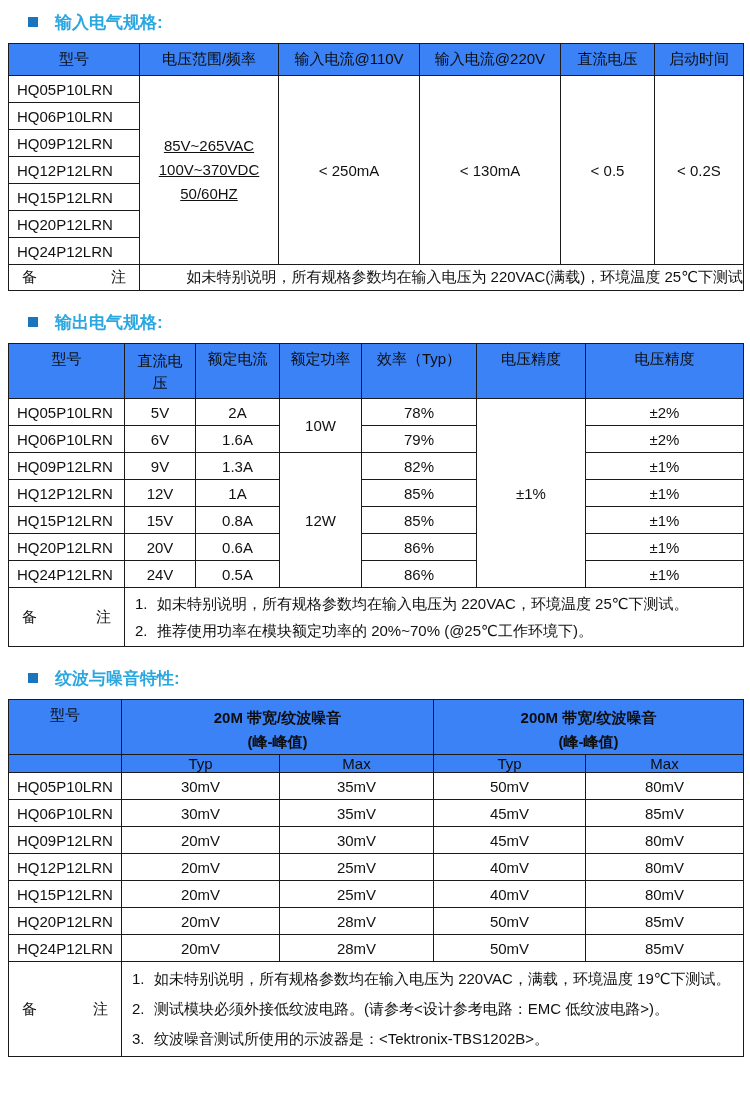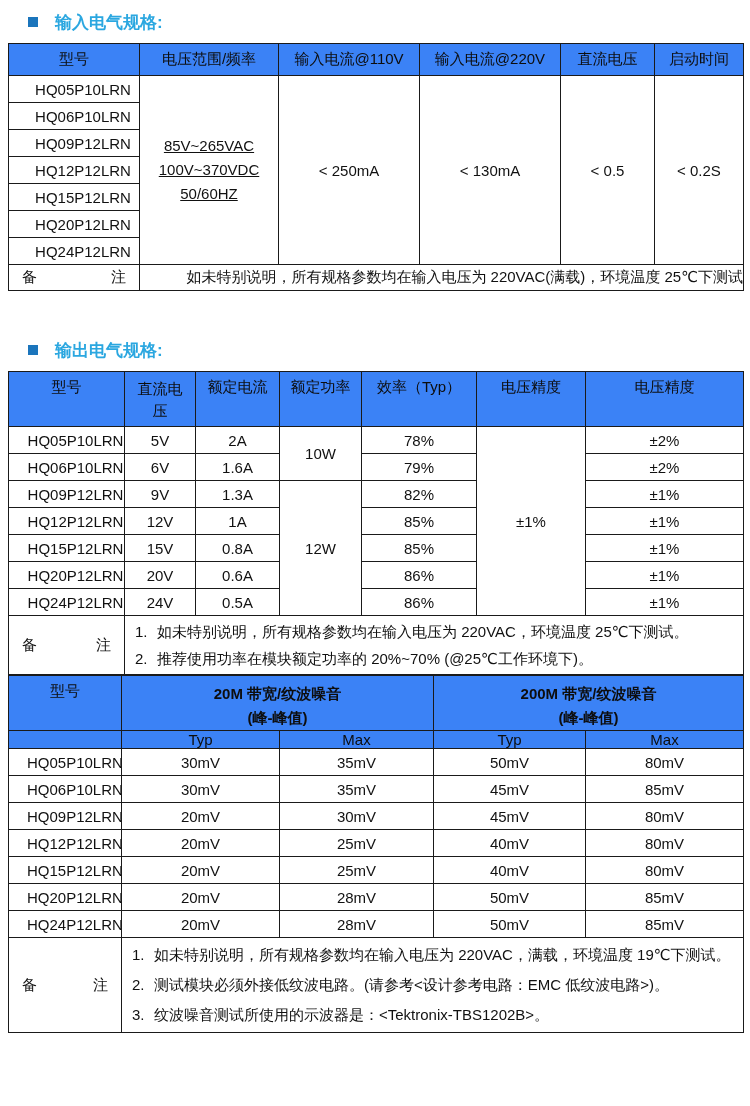--- a/index.html
+++ b/index.html
@@ -14,39 +14,39 @@
 
   .section-title {
     display: flex; align-items: center;
     height: 20px; margin: 0 0 11px 8px;
     color: #2BA7E0; font-weight: bold; font-size: 17px; padding-left: 12px;
   }
   .section-title .bullet {
     width: 10px; height: 10px; background: #1B75BC;
     margin-right: 17px; flex: 0 0 auto;
   }
-  .gap-before { margin-top: 49px; }
+  .gap-before { margin-top: 21px; }
 
   table {
     border-collapse: collapse; table-layout: fixed;
     width: 734px;
   }
   th, td {
     border: 1px solid #1a1a1a;
     padding: 0; overflow: hidden;
     font-weight: normal;
   }
   thead th, .hdr {
     background: #3b82f6; color: #0d0d0d;
     text-align: center;
     margin-top: 20px;
   }
   .hdr-top { vertical-align: top; padding-top: 6px; }
   .row { height: 27px; }
-  .model-cell { text-align: center; padding-left: 18px; white-space: nowrap; }
+  .model-cell { text-align: left; padding-left: 8px; white-space: nowrap; }
   .val { text-align: center; margin-top: 36px; }
   .merged { text-align: center; vertical-align: middle; }
   .merged .line { line-height: 24px; text-decoration: underline; }
 
   .hdr-wrap { display: inline-block; max-width: 52px; line-height: 22px; }
   .hdr-line { line-height: 24px; font-weight: bold; }
 
   .note-row td { vertical-align: middle; }
   .note-label {
     display: flex; justify-content: space-between;
@@ -232,20 +232,24 @@
           </div>
           <div class="note-line">
             <span class="note-num">2.</span>
             <span>推荐使用功率在模块额定功率的 20%~70% (@25℃工作环境下)。</span>
           </div>
         </td>
       </tr>
     </tbody>
   </table>
 
+  <div class="section-title gap-before">
+    <span class="bullet"></span>
+    <span>纹波与噪音特性:</span>
+  </div>
 
   <table>
     <colgroup>
       <col style="width:113px">
         <col style="width:158px">
         <col style="width:154px">
       <col style="width:152px">
         <col style="width:158px">
     </colgroup>
     <thead>

